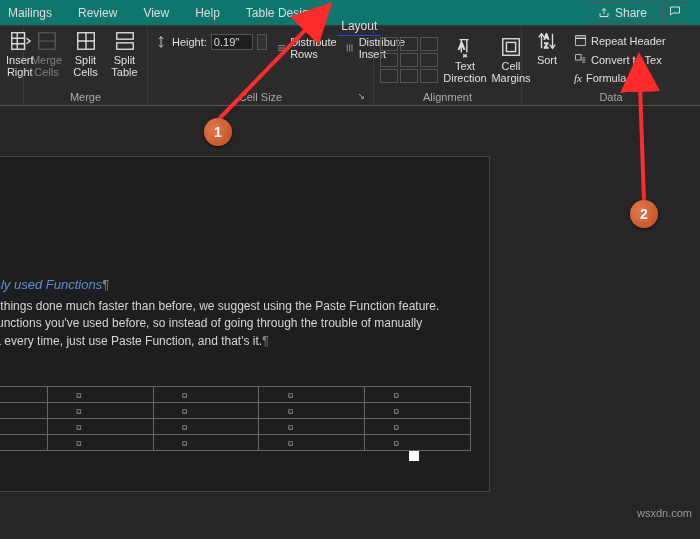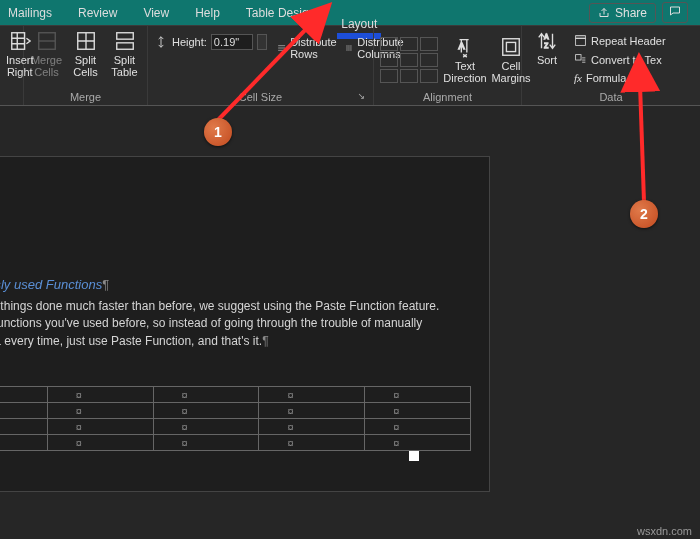--- a/index.html
+++ b/index.html
@@ -1,20 +1,20 @@
 <!DOCTYPE html>
 <html><head>
 <meta charset="utf-8">
 <style>
   * { box-sizing: border-box; margin: 0; padding: 0; font-family: "Segoe UI", Arial, sans-serif; }
   body { background: #1e1e1e; width: 700px; height: 539px; overflow: hidden; position: relative; color: #e0e0e0; }
   
   .tabs { background: #0f766e; display: flex; height: 26px; align-items: center; padding-left: 4px; gap: 18px; font-size: 12px; border-bottom: 1px solid #3a3a3a; }
   .tabs .tab { color: #ddd; cursor: pointer; padding: 2px 4px; }
-  .tabs .tab.active { border-bottom: 6px solid #1d4ed8; margin-top: 28px; }
+  .tabs .tab.active { border-bottom: 1px solid #1d4ed8; margin-top: 28px; }
   .tabs .right { margin-left: auto; display: flex; gap: 6px; align-items: center; padding-right: 12px; }
   .share-btn { border: 1px solid #555; border-radius: 3px; padding: 2px 8px; font-size: 12px; display: flex; gap: 5px; align-items: center; }
   .comment-btn { border: 1px solid #555; border-radius: 3px; padding: 2px 6px; font-size: 12px; }
 
   .ribbon { background: #2b2b2b; display: flex; height: 80px; border-bottom: 1px solid #555; }
   .group { border-right: 1px solid #3a3a3a; display: flex; flex-direction: column; justify-content: space-between; padding: 4px 6px 0 6px; }
   .group-label { text-align: center; font-size: 11px; color: #aaa; padding: 2px 0; }
   .group-body { display: flex; gap: 6px; align-items: flex-start; flex: 1; }
   .big-btn { display: flex; flex-direction: column; align-items: center; font-size: 11px; width: 38px; text-align: center; cursor: pointer; }
   .big-btn .ico { width: 22px; height: 22px; margin-bottom: 2px; }
@@ -41,21 +41,21 @@
   table.content { border-collapse: collapse; margin-top: 36px; width: 530px; }
   table.content td { border: 1px solid #666; height: 16px; padding-left: 28px; color: #888; font-size: 11px; width: 106px; }
   .cursor-box { position: absolute; width: 10px; height: 10px; background: #fff; left: 468px; top: 294px; }
   
   
   .marker { position: absolute; width: 28px; height: 28px; border-radius: 50%; background: radial-gradient(circle at 35% 35%, #e07a4a, #c24a1f); color: #fff; display: flex; align-items: center; justify-content: center; font-size: 14px; font-weight: bold; box-shadow: 0 1px 3px rgba(0,0,0,.6); }
   .marker1 { left: 204px; top: 118px; }
   .marker2 { left: 630px; top: 200px; }
   svg.arrows { position: absolute; top: 0; left: 0; pointer-events: none; }
   
-  .watermark { position: absolute; bottom: 2px; right: 8px; font-size: 11px; color: #999; }
+  .watermark { position: absolute; bottom: 20px; right: 8px; font-size: 11px; color: #999; }
 </style>
 </head>
 <body>
 
 <div class="tabs">
   <span class="tab">Mailings</span>
   <span class="tab">Review</span>
   <span class="tab">View</span>
   <span class="tab">Help</span>
   <span class="tab">Table Design</span>
@@ -138,21 +138,21 @@
         <div class="dist-btn">
           <svg width="14" height="14" viewBox="0 0 24 24" stroke="#ddd" fill="none" stroke-width="1.5">
               <path d="M3 6h18M3 12h18M3 18h18"></path>
             </svg>
           <span>Distribute Rows</span>
         </div>
         <div class="dist-btn">
           <svg width="14" height="14" viewBox="0 0 24 24" stroke="#ddd" fill="none" stroke-width="1.5">
               <path d="M6 3v18M12 3v18M18 3v18"></path>
             </svg>
-          <span>Distribute Columns</span>
+          <span>Distribute Insert</span>
         </div>
       </div>
     </div>
     <div class="group-label" style="position:relative">
       <span>Cell Size</span>
       <span style="position:absolute;right:2px;font-size:9px">↘</span>
     </div>
   </div>
 
   <div class="group" style="width:148px">

